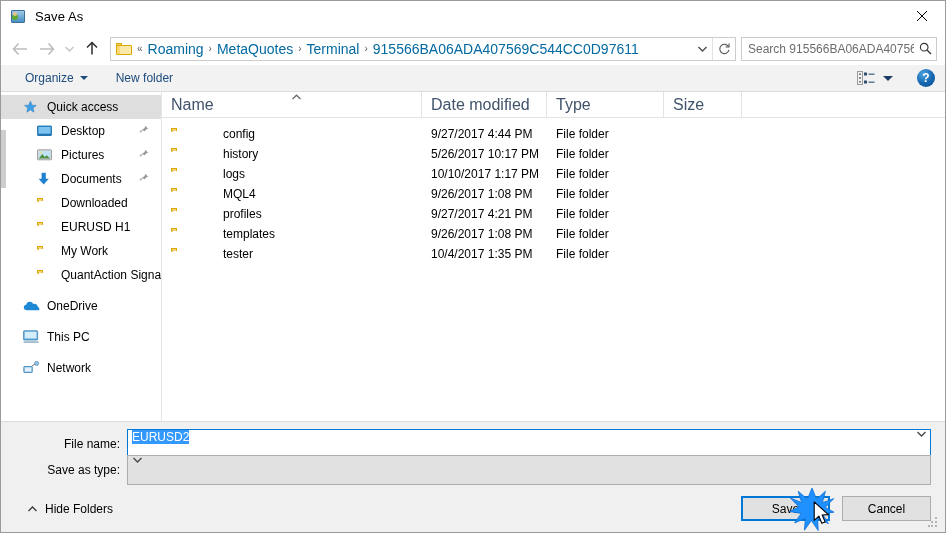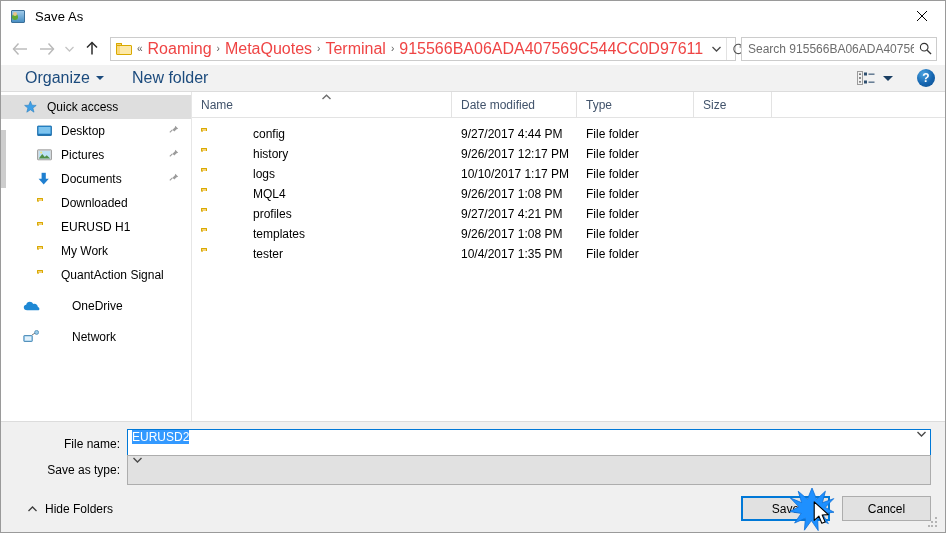--- a/index.html
+++ b/index.html
@@ -143,22 +143,22 @@
     box-sizing: border-box;
     border-radius: 0 1px 1px 1px;
   }
   .folder-shape .fl-spine {
     position: absolute;
     left: 1px; top: 4px;
     width: 3px; bottom: 2px;
     background: #fbd979;
   }
   .crumb {
-    font-size: 16px;
-    color: #ef4444;
+    font-size: 14px;
+    color: #0369a1;
     padding: 0 3px;
     white-space: nowrap;
     line-height: 22px;
   }
   .crumb-sep {
     color: #5a5a5a;
     font-size: 10px;
     padding: 0 2px;
     line-height: 22px;
   }
@@ -205,21 +205,21 @@
     height: 27px;
     background: #f2f2f2;
     border-bottom: 1px solid #dcdcdc;
     display: flex;
     align-items: center;
     flex: 0 0 auto;
     padding: 0 10px 0 18px;
     box-sizing: border-box;
   }
   .tb-item {
-    font-size: 16px;
+    font-size: 12px;
     color: #1c4b7d;
     display: flex;
     align-items: center;
     padding: 0 6px;
     height: 21px;
     white-space: nowrap;
   }
   .tb-item .caret {
     margin-left: 6px;
     width: 0; height: 0;
@@ -255,21 +255,21 @@
   }
 
   
   .body-row {
     flex: 1 1 auto;
     display: flex;
     min-height: 0;
     background: #ffffff;
   }
   .sidebar {
-    width: 191px;
+    width: 161px;
     flex: 0 0 auto;
     background: #ffffff;
     border-right: 1px solid #e6e6e6;
     padding-top: 3px;
     box-sizing: border-box;
     overflow: hidden;
     position: relative;
   }
   .sb-scroll {
     position: absolute;
@@ -283,21 +283,21 @@
     align-items: center;
     padding-left: 22px;
     font-size: 12px;
     color: #000;
     box-sizing: border-box;
     position: relative;
     white-space: nowrap;
   }
   .sb-item.indent { padding-left: 36px; }
   .sb-item.selected { background: #dedede; }
-  .sb-item.group { margin-top: 7px; gap: 25px; }
+  .sb-item.group { margin-top: 7px; }
   .sb-ico {
     width: 18px;
     height: 16px;
     margin-right: 6px;
     flex: 0 0 auto;
     display: flex;
     align-items: center;
     justify-content: flex-start;
     position: relative;
   }
@@ -331,21 +331,21 @@
     background: #ffffff;
   }
   .sort-chev {
     position: absolute;
     left: 128px;
     top: -1px;
   }
   .col {
     display: flex;
     align-items: center;
-    font-size: 12px;
+    font-size: 16px;
     color: #41536b;
     padding-left: 9px;
     border-right: 1px solid #e3e3e3;
     box-sizing: border-box;
     white-space: nowrap;
   }
   .col.c-name { width: 260px; }
   .col.c-date { width: 125px; }
   .col.c-type { width: 117px; }
   .col.c-size { width: 78px; }
@@ -718,20 +718,30 @@
 
       <div class="sb-item group">
         <span class="sb-ico">
           <svg width="17" height="12" viewBox="0 0 17 12">
             <path d="M4.2 10.2 C1.9 10.2 0.8 8.8 0.8 7.4 C0.8 6 1.9 4.9 3.2 4.8 C3.5 3 5 1.8 6.8 1.8 C8.3 1.8 9.6 2.7 10.1 4 C10.5 3.8 11 3.7 11.5 3.7 C13.3 3.7 14.8 5.1 14.9 6.9 C15.8 7.2 16.4 8 16.4 8.9 C16.4 9.6 15.9 10.2 14.9 10.2 Z" fill="#1e88d4"></path>
           </svg>
         </span>
         <span class="sb-label">OneDrive</span>
       </div>
 
+      <div class="sb-item group">
+        <span class="sb-ico">
+          <svg width="16" height="14" viewBox="0 0 16 14">
+            <rect x="0.6" y="0.8" width="14" height="9.2" rx="0.6" fill="#63aee0" stroke="#3b7fad" stroke-width="0.8"></rect>
+            <rect x="1.7" y="1.8" width="11.8" height="6.6" fill="#d6eefb"></rect>
+            <rect x="0.6" y="11.4" width="15" height="1.4" fill="#8aa8bb"></rect>
+          </svg>
+        </span>
+        <span class="sb-label">This PC</span>
+      </div>
 
       <div class="sb-item group">
         <span class="sb-ico">
           <svg width="16" height="14" viewBox="0 0 16 14">
             <rect x="0.8" y="5.5" width="8.5" height="6" rx="0.6" fill="#7dbbe4" stroke="#3b7fad" stroke-width="0.8"></rect>
             <rect x="1.8" y="6.4" width="6.6" height="4.2" fill="#e2f1fb"></rect>
             <path d="M9 5 C12 3 13.5 2.2 15 1.8" stroke="#7a7a7a" stroke-width="1" fill="none"></path>
             <circle cx="13.6" cy="2.4" r="2" fill="#9ccbe8" stroke="#3b7fad" stroke-width="0.7"></circle>
           </svg>
         </span>
@@ -768,21 +778,21 @@
           </div>
           <div class="cell c-date">9/27/2017 4:44 PM</div>
           <div class="cell c-type">File folder</div>
           <div class="cell c-size"></div>
         </div>
         <div class="row">
           <div class="cell c-name">
             <span class="row-folder"><span class="folder-shape"><span class="fl-tab"></span><span class="fl-body"></span><span class="fl-spine"></span></span></span>
             <span>history</span>
           </div>
-          <div class="cell c-date">9/26/2017 12:17 PM</div>
+          <div class="cell c-date">5/26/2017 10:17 PM</div>
           <div class="cell c-type">File folder</div>
           <div class="cell c-size"></div>
         </div>
         <div class="row">
           <div class="cell c-name">
             <span class="row-folder"><span class="folder-shape"><span class="fl-tab"></span><span class="fl-body"></span><span class="fl-spine"></span></span></span>
             <span>logs</span>
           </div>
           <div class="cell c-date">10/10/2017 1:17 PM</div>
           <div class="cell c-type">File folder</div>

